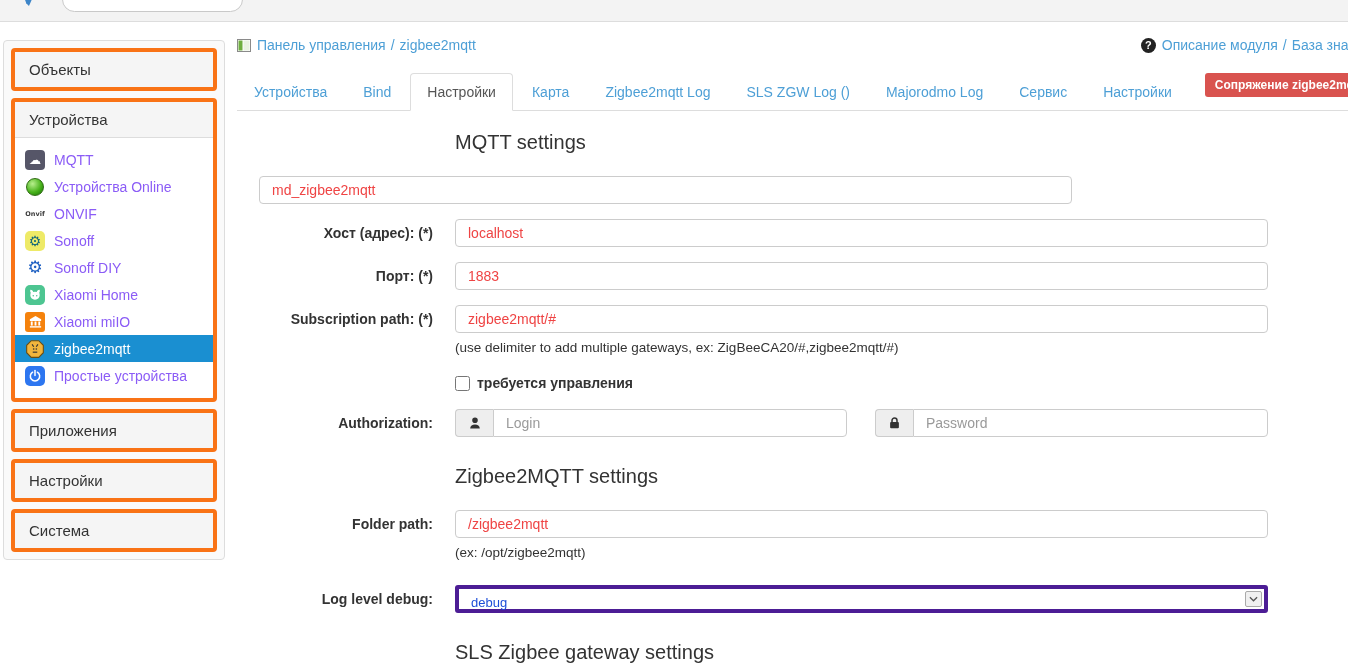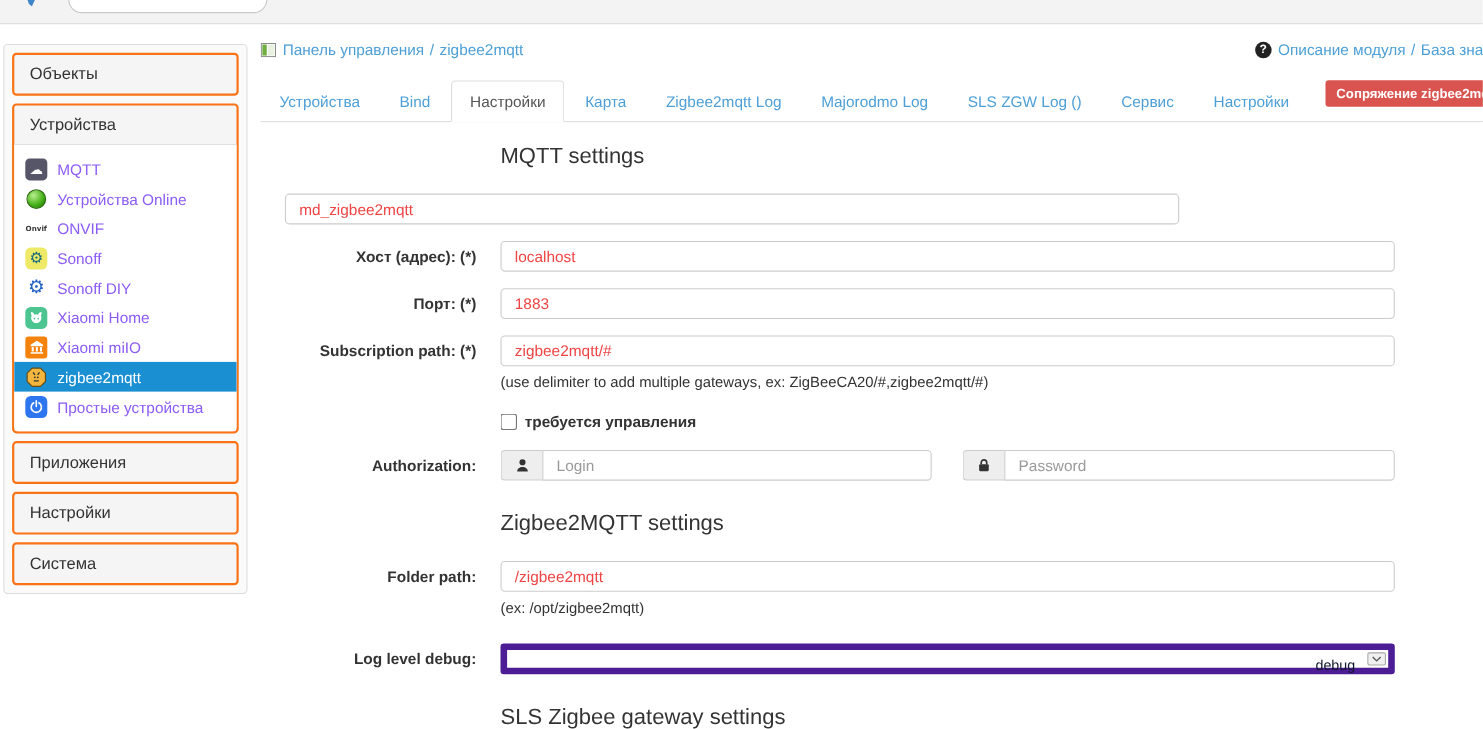--- a/index.html
+++ b/index.html
@@ -14,21 +14,21 @@
   .topbar-search { position:absolute; left:62px; top:-13px; width:181px; height:25px;
     background:#fff; border:1px solid #c9c9c9; border-radius:13px; outline:none;
     padding:0 12px; font-size:12px; }
 
   
   .wrap { display:flex; align-items:flex-start; }
 
   
   .sidebar { width:222px; margin:18px 0 0 3px; background:#fafafa;
     border:1px solid #ddd; border-radius:4px; padding:7px; flex:none; }
-  .acc { background:#f5f5f5; border:2px solid #f97316; border-radius:4px; margin-bottom:7px; }
+  .acc { background:#f5f5f5; border:4px solid #f97316; border-radius:4px; margin-bottom:7px; }
   .acc:last-child { margin-bottom:0; }
   .acc-header { padding:9px 14px; font-size:15px; color:#333; cursor:pointer; }
   .acc-body { background:#fff; border-top:1px solid #ddd; border-radius:0 0 4px 4px;
     padding:8px 0 9px 0; }
   .dev-item { display:flex; align-items:center; padding:3px 10px; height:27px; cursor:pointer; }
   .dev-item .lbl { margin-left:9px; font-size:14px; color:#8b5cf6; white-space:nowrap; }
   .dev-item.active { background:#1a8fd1; }
   .dev-item.active .lbl { color:#fff; }
   .ico { width:20px; height:20px; flex:none; display:flex; align-items:center;
     justify-content:center; font-family:"DejaVu Sans", sans-serif; }
@@ -81,22 +81,22 @@
   .chk-row { margin:20px 0 18px 218px; display:flex; align-items:center; }
   .chk-row input { width:15px; height:15px; margin-right:7px; }
   .chk-row label { font-size:14px; font-weight:bold; color:#333; }
   .auth-ctl { display:flex; width:813px; margin-left:22px; }
   .igroup { display:flex; width:392px; }
   .igroup.pw { flex:1; width:auto; margin-left:28px; }
   .addon { width:38px; flex:none; background:#eee; border:1px solid #ccc;
     border-right:none; border-radius:4px 0 0 4px; display:flex; align-items:center;
     justify-content:center; }
   .igroup .tinput { border-radius:0 4px 4px 0; }
-  .select-box { position:relative; height:28px; border:6px solid #4c1d95; border-radius:3px;
-    background:#fff; font-size:13px; color:#0f172a; padding:6px 30px 5px 12px; cursor:pointer;text-align:right; }
+  .select-box { position:relative; height:28px; border:4px solid #4c1d95; border-radius:3px;
+    background:#fff; font-size:13px; color:#1d4ed8; padding:6px 30px 5px 12px; cursor:pointer; }
   .select-arrow { position:absolute; right:2px; top:2px; bottom:2px; width:17px;
     background:#f0f0f0; border:1px solid #aaa; border-radius:2px;
     display:flex; align-items:center; justify-content:center; }
   .mt25 { margin-top:25px; }
   .last-title { margin-top:28px; margin-bottom:0; }
 </style>
 </head>
 <body>
 
 <div class="topbar">
@@ -224,22 +224,22 @@
         <a href="#">База знаний</a>
       </div>
     </div>
 
     <div class="tabs">
       <div class="tab">Устройства</div>
       <div class="tab">Bind</div>
       <div class="tab active">Настройки</div>
       <div class="tab">Карта</div>
       <div class="tab">Zigbee2mqtt Log</div>
+      <div class="tab">SLS ZGW Log ()</div>
       <div class="tab">Majorodmo Log</div>
-      <div class="tab">SLS ZGW Log ()</div>
       <div class="tab">Сервис</div>
       <div class="tab">Настройки</div>
       <button class="pair-btn">Сопряжение zigbee2mqtt</button>
     </div>
 
     <div class="section-title">MQTT settings</div>
 
     <div class="form-row">
       <div class="ctl">
         <input class="tinput" value="md_zigbee2mqtt" style="">

